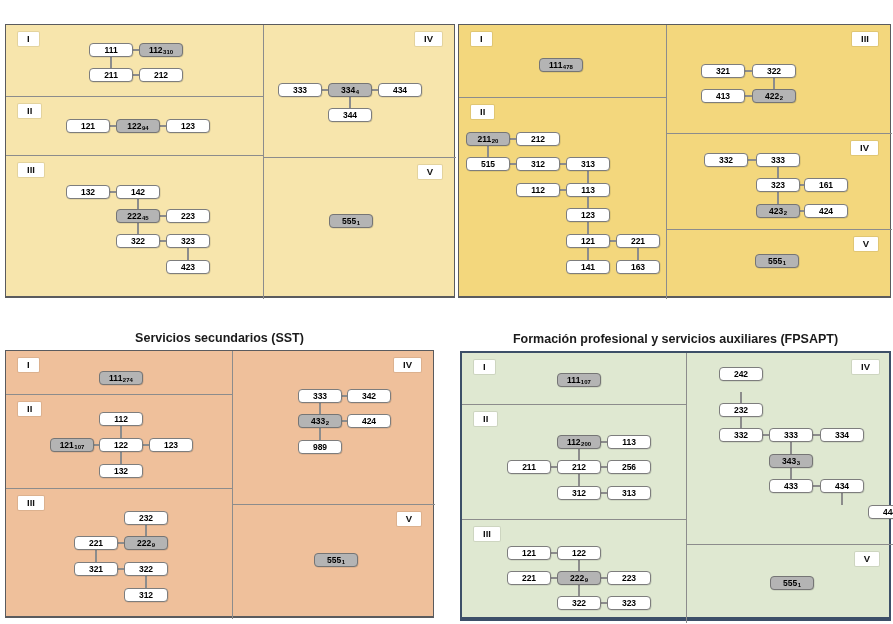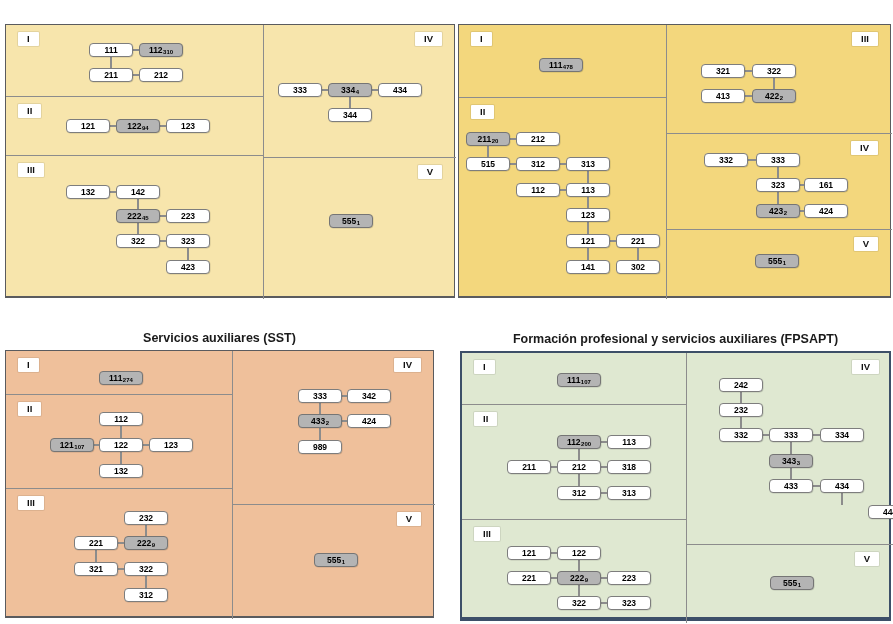--- a/index.html
+++ b/index.html
@@ -193,21 +193,21 @@
       <div class="node" style="left: 107px; top: 209px;">
         <span>121</span>
       </div>
       <div class="node" style="left: 157px; top: 209px;">
         <span>221</span>
       </div>
       <div class="node" style="left: 107px; top: 235px;">
         <span>141</span>
       </div>
       <div class="node" style="left: 157px; top: 235px;">
-        <span>302</span>
+        <span>163</span>
       </div>
       <div class="node" style="left: 242px; top: 39px;">
         <span>321</span>
       </div>
       <div class="node" style="left: 293px; top: 39px;">
         <span>322</span>
       </div>
       <div class="node" style="left: 242px; top: 64px;">
         <span>413</span>
       </div>
@@ -232,21 +232,21 @@
         <sub>2</sub>
       </div>
       <div class="node" style="left: 345px; top: 179px;">
         <span>424</span>
       </div>
       <div class="node gray" style="left: 296px; top: 229px;">
         <span>555</span>
         <sub>1</sub>
       </div>
     </div>
-    <div class="panel-title" style="left: 5px; width: 429px; top: 329px;">Servicios auxiliares (SST)</div>
+    <div class="panel-title" style="left: 5px; width: 429px; top: 329px;">Servicios secundarios (SST)</div>
     <div class="panel" style="left: 5px; top: 350px; width: 429px; height: 268px; background: rgb(239, 192, 155); border-width: 1px 1px 2px; border-style: solid; border-color: rgb(90, 91, 94); border-image: initial;">
       <div class="region" style="left: 0px; top: 0px; width: 227px; height: 44px; border-right: 1px solid rgb(140, 140, 140); border-bottom: 1px solid rgb(140, 140, 140);">
         <span class="region-label" style="top: 7px; left: 12px;">I</span>
       </div>
       <div class="region" style="left: 0px; top: 44px; width: 227px; height: 94px; border-right: 1px solid rgb(140, 140, 140); border-bottom: 1px solid rgb(140, 140, 140);">
         <span class="region-label" style="top: 7px; left: 12px;">II</span>
       </div>
       <div class="region" style="left: 0px; top: 138px; width: 227px; height: 130px; border-right: 1px solid rgb(140, 140, 140);">
         <span class="region-label" style="top: 7px; left: 12px;">III</span>
       </div>
@@ -377,21 +377,21 @@
       <div class="node" style="left: 145px; top: 82px;">
         <span>113</span>
       </div>
       <div class="node" style="left: 45px; top: 107px;">
         <span>211</span>
       </div>
       <div class="node" style="left: 95px; top: 107px;">
         <span>212</span>
       </div>
       <div class="node" style="left: 145px; top: 107px;">
-        <span>318</span>
+        <span>256</span>
       </div>
       <div class="node" style="left: 95px; top: 133px;">
         <span>312</span>
       </div>
       <div class="node" style="left: 145px; top: 133px;">
         <span>313</span>
       </div>
       <div class="node" style="left: 45px; top: 193px;">
         <span>121</span>
       </div>
@@ -407,21 +407,21 @@
       </div>
       <div class="node" style="left: 145px; top: 218px;">
         <span>223</span>
       </div>
       <div class="node" style="left: 95px; top: 243px;">
         <span>322</span>
       </div>
       <div class="node" style="left: 145px; top: 243px;">
         <span>323</span>
       </div>
-      <div class="node" style="left: 257px; top: 25px; text-align: center;">
+      <div class="node" style="left: 257px; top: 14px; text-align: center;">
         <span>242</span>
       </div>
       <div class="node" style="left: 257px; top: 50px;">
         <span>232</span>
       </div>
       <div class="node" style="left: 257px; top: 75px;">
         <span>332</span>
       </div>
       <div class="node" style="left: 307px; top: 75px;">
         <span>333</span>

